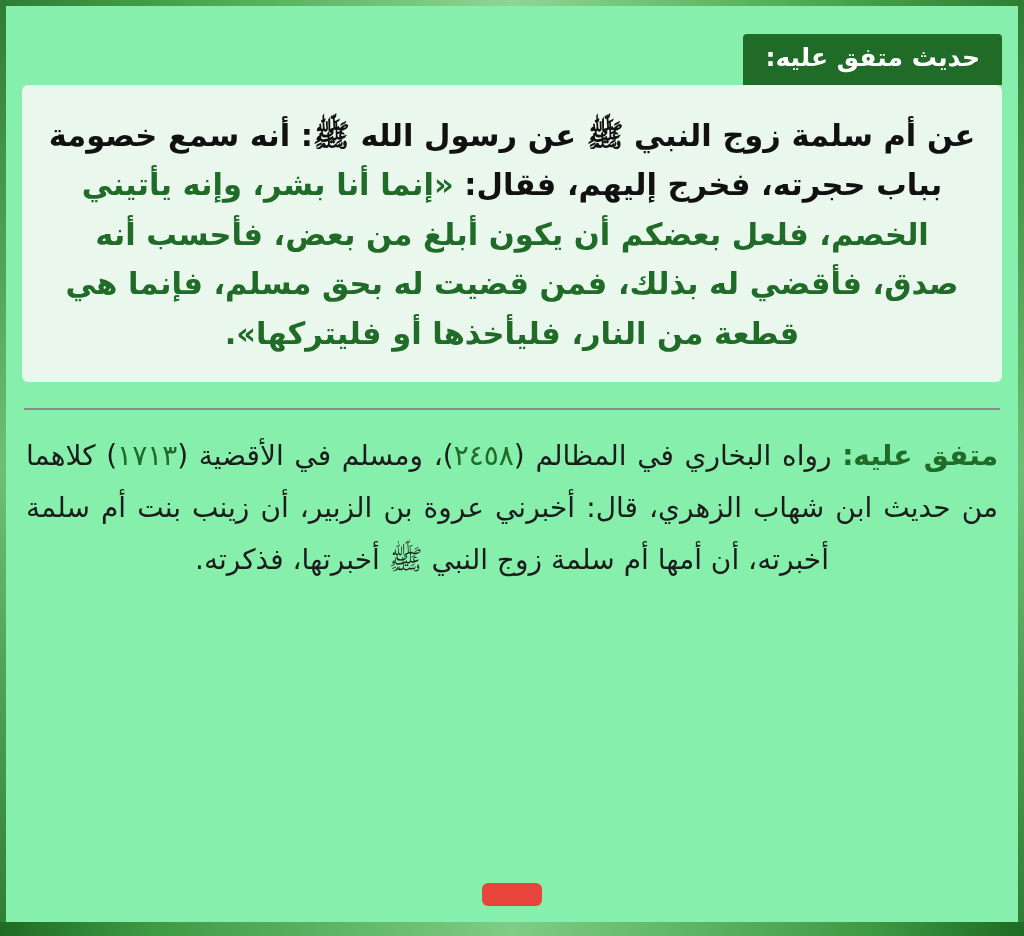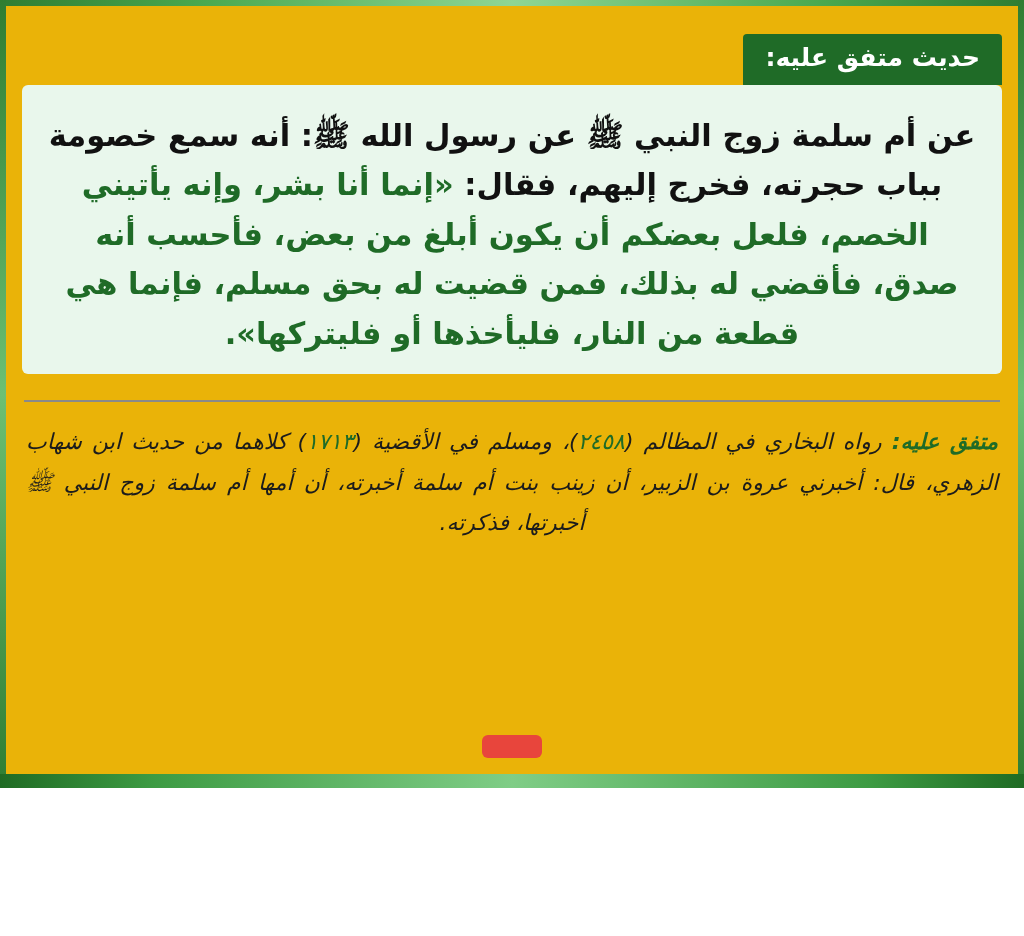--- a/index.html
+++ b/index.html
@@ -11,23 +11,23 @@
     height: 936px;
     background: #ffffff;
     font-family: "DejaVu Sans", sans-serif;
     overflow: hidden;
     position: relative;
   }
 
   .page {
     position: relative;
     width: 1024px;
-    height: 788px;
+    height: 936px;
     box-sizing: border-box;
-    background: #eab308;
+    background: #86efac;
     display: flex;
     flex-direction: column;
   }
 
   
   .edge {
     position: absolute;
     z-index: 5;
     pointer-events: none;
   }
@@ -72,21 +72,21 @@
     border-radius: 4px 4px 0 0;
     line-height: 1.2;
     letter-spacing: 0;
     white-space: nowrap;
   }
 
   
   .hadith-box {
     background: #e9f7ec;
     border-radius: 6px;
-    padding: 26px 26px 16px 26px;
+    padding: 26px 26px 24px 26px;
     margin-top: 0;
   }
   .hadith-text {
     font-size: 30.5px;
     font-weight: bold;
     line-height: 1.62;
     text-align: center;
     color: #111111;
     margin: 0;
   }
@@ -95,27 +95,26 @@
   }
 
   hr.divider {
     border: none;
     border-top: 2px solid #8a8a8a;
     margin: 26px 2px 20px 2px;
   }
 
   
   .source {
-    font-size: 22px;
+    font-size: 28px;
     line-height: 1.85;
     color: #1c1c1c;
     text-align: justify;
     text-align-last: center;
     margin: 0 4px;
-    font-style: italic;
   }
   .source .label {
     color: #1f6b27;
     font-weight: bold;
   }
   .source .num {
     color: #1f6b27;
   }
 
   

